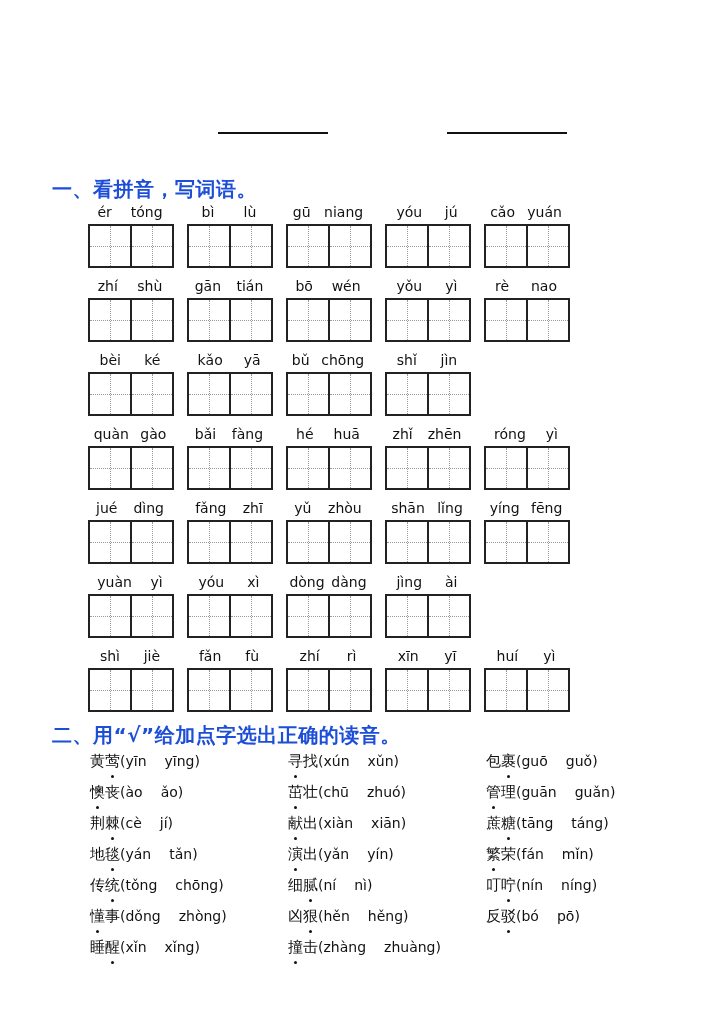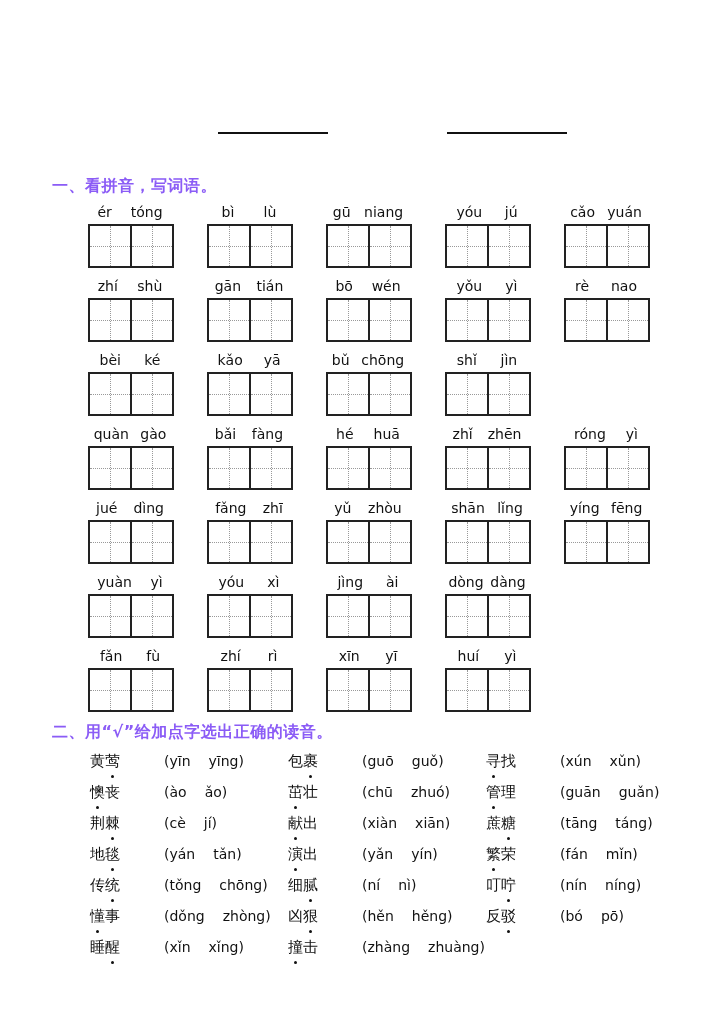--- a/index.html
+++ b/index.html
@@ -1,38 +1,38 @@
 <!DOCTYPE html>
 <html><head>
 <meta charset="utf-8">
 <style>
   html, body { margin: 0; padding: 0; background: #ffffff; }
   body { width: 724px; height: 1024px; position: relative; overflow: hidden;
          font-family: "DejaVu Sans", sans-serif; color: #111; }
   .title-line { position: absolute; top: 132px; height: 0; border-top: 2px solid #111; }
   .section-head { position: absolute; left: 52px; font-family: "DejaVu Sans", sans-serif;
-                  font-weight: bold; font-size: 16px; letter-spacing: 0.5px; color: #8b5cf6; }
+                  font-weight: bold; font-size: 20px; letter-spacing: 0.5px; color: #1d4ed8; }
   .grid { position: absolute; left: 88px; top: 203px; width: 600px; }
   .grid-row { display: flex; height: 74px; }
-  .cell { width: 119px; position: relative; }
+  .cell { width: 99px; position: relative; }
   .pinyin { position: absolute; top: 0; left: 0; width: 84px; display: flex; justify-content: space-around;
             font-family: "DejaVu Sans", sans-serif; font-size: 14px; line-height: 18px; color: #111; }
   .boxes { position: absolute; top: 21px; left: 0; display: flex; border: 2px solid #222; }
   .box { width: 40px; height: 40px; position: relative; }
   .box + .box { border-left: 2px solid #222; }
   .box::before { content: ""; position: absolute; left: 50%; top: 0; bottom: 0; border-left: 1px dotted #999; }
   .box::after { content: ""; position: absolute; top: 50%; left: 0; right: 0; border-top: 1px dotted #999; }
   .choices { position: absolute; left: 90px; top: 750px; width: 600px; display: grid;
              grid-template-columns: 198px 198px 200px; row-gap: 9px; }
   .choice { font-size: 15px; line-height: 22px; white-space: nowrap; color: #111; }
   .word { font-family: Liberation Serif, serif; font-size: 15px; }
   .dot { position: relative; display: inline-block; }
   .dot::after { content: ""; position: absolute; left: 50%; bottom: -6px; width: 3px; height: 3px;
                 margin-left: -1.5px; background: #111; border-radius: 50%; }
-  .opt { font-family: "DejaVu Sans", sans-serif; font-size: 14px; margin-left: 44px; }
+  .opt { font-family: "DejaVu Sans", sans-serif; font-size: 14px; }
   .gap { display: inline-block; width: 18px; }
 </style>
 </head>
 <body>
 
 <div class="title-line" style="left:218px;width:110px;"></div>
 <div class="title-line" style="left:447px;width:120px;"></div>
 
 <div class="section-head" style="top:176px;">一、看拼音，写词语。</div>
 
@@ -303,40 +303,50 @@
           <span>yóu</span>
           <span>xì</span>
         </div>
         <div class="boxes">
           <div class="box"></div>
           <div class="box"></div>
         </div>
       </div>
       <div class="cell">
         <div class="pinyin">
+          <span>dòng</span>
+          <span>dàng</span>
+        </div>
+        <div class="boxes">
+          <div class="box"></div>
+          <div class="box"></div>
+        </div>
+      </div>
+      <div class="cell">
+        <div class="pinyin">
           <span>jìng</span>
           <span>ài</span>
         </div>
         <div class="boxes">
           <div class="box"></div>
           <div class="box"></div>
         </div>
       </div>
-      <div class="cell">
-        <div class="pinyin">
-          <span>dòng</span>
-          <span>dàng</span>
-        </div>
-        <div class="boxes">
-          <div class="box"></div>
-          <div class="box"></div>
-        </div>
-      </div>
-    </div>
-    <div class="grid-row">
+    </div>
+    <div class="grid-row">
+      <div class="cell">
+        <div class="pinyin">
+          <span>shì</span>
+          <span>jiè</span>
+        </div>
+        <div class="boxes">
+          <div class="box"></div>
+          <div class="box"></div>
+        </div>
+      </div>
       <div class="cell">
         <div class="pinyin">
           <span>fǎn</span>
           <span>fù</span>
         </div>
         <div class="boxes">
           <div class="box"></div>
           <div class="box"></div>
         </div>
       </div>
@@ -370,22 +380,22 @@
           <div class="box"></div>
         </div>
       </div>
     </div>
   </div>
 
 <div class="section-head" style="top:722px;">二、用“√”给加点字选出正确的读音。</div>
 
 <div class="choices" id="choices">
     <div class="choice"><span class="word"><span>黄</span><span class="dot">莺</span></span><span class="opt">(<span>yīn</span><span class="gap"></span><span>yīng</span>)</span></div>
+    <div class="choice"><span class="word"><span class="dot">寻</span><span>找</span></span><span class="opt">(<span>xún</span><span class="gap"></span><span>xǔn</span>)</span></div>
     <div class="choice"><span class="word"><span>包</span><span class="dot">裹</span></span><span class="opt">(<span>guō</span><span class="gap"></span><span>guǒ</span>)</span></div>
-    <div class="choice"><span class="word"><span class="dot">寻</span><span>找</span></span><span class="opt">(<span>xún</span><span class="gap"></span><span>xǔn</span>)</span></div>
     <div class="choice"><span class="word"><span class="dot">懊</span><span>丧</span></span><span class="opt">(<span>ào</span><span class="gap"></span><span>ǎo</span>)</span></div>
     <div class="choice"><span class="word"><span class="dot">茁</span><span>壮</span></span><span class="opt">(<span>chū</span><span class="gap"></span><span>zhuó</span>)</span></div>
     <div class="choice"><span class="word"><span class="dot">管</span><span>理</span></span><span class="opt">(<span>guān</span><span class="gap"></span><span>guǎn</span>)</span></div>
     <div class="choice"><span class="word"><span>荆</span><span class="dot">棘</span></span><span class="opt">(<span>cè</span><span class="gap"></span><span>jí</span>)</span></div>
     <div class="choice"><span class="word"><span class="dot">献</span><span>出</span></span><span class="opt">(<span>xiàn</span><span class="gap"></span><span>xiān</span>)</span></div>
     <div class="choice"><span class="word"><span>蔗</span><span class="dot">糖</span></span><span class="opt">(<span>tāng</span><span class="gap"></span><span>táng</span>)</span></div>
     <div class="choice"><span class="word"><span>地</span><span class="dot">毯</span></span><span class="opt">(<span>yán</span><span class="gap"></span><span>tǎn</span>)</span></div>
     <div class="choice"><span class="word"><span class="dot">演</span><span>出</span></span><span class="opt">(<span>yǎn</span><span class="gap"></span><span>yín</span>)</span></div>
     <div class="choice"><span class="word"><span class="dot">繁</span><span>荣</span></span><span class="opt">(<span>fán</span><span class="gap"></span><span>mǐn</span>)</span></div>
     <div class="choice"><span class="word"><span>传</span><span class="dot">统</span></span><span class="opt">(<span>tǒng</span><span class="gap"></span><span>chōng</span>)</span></div>

